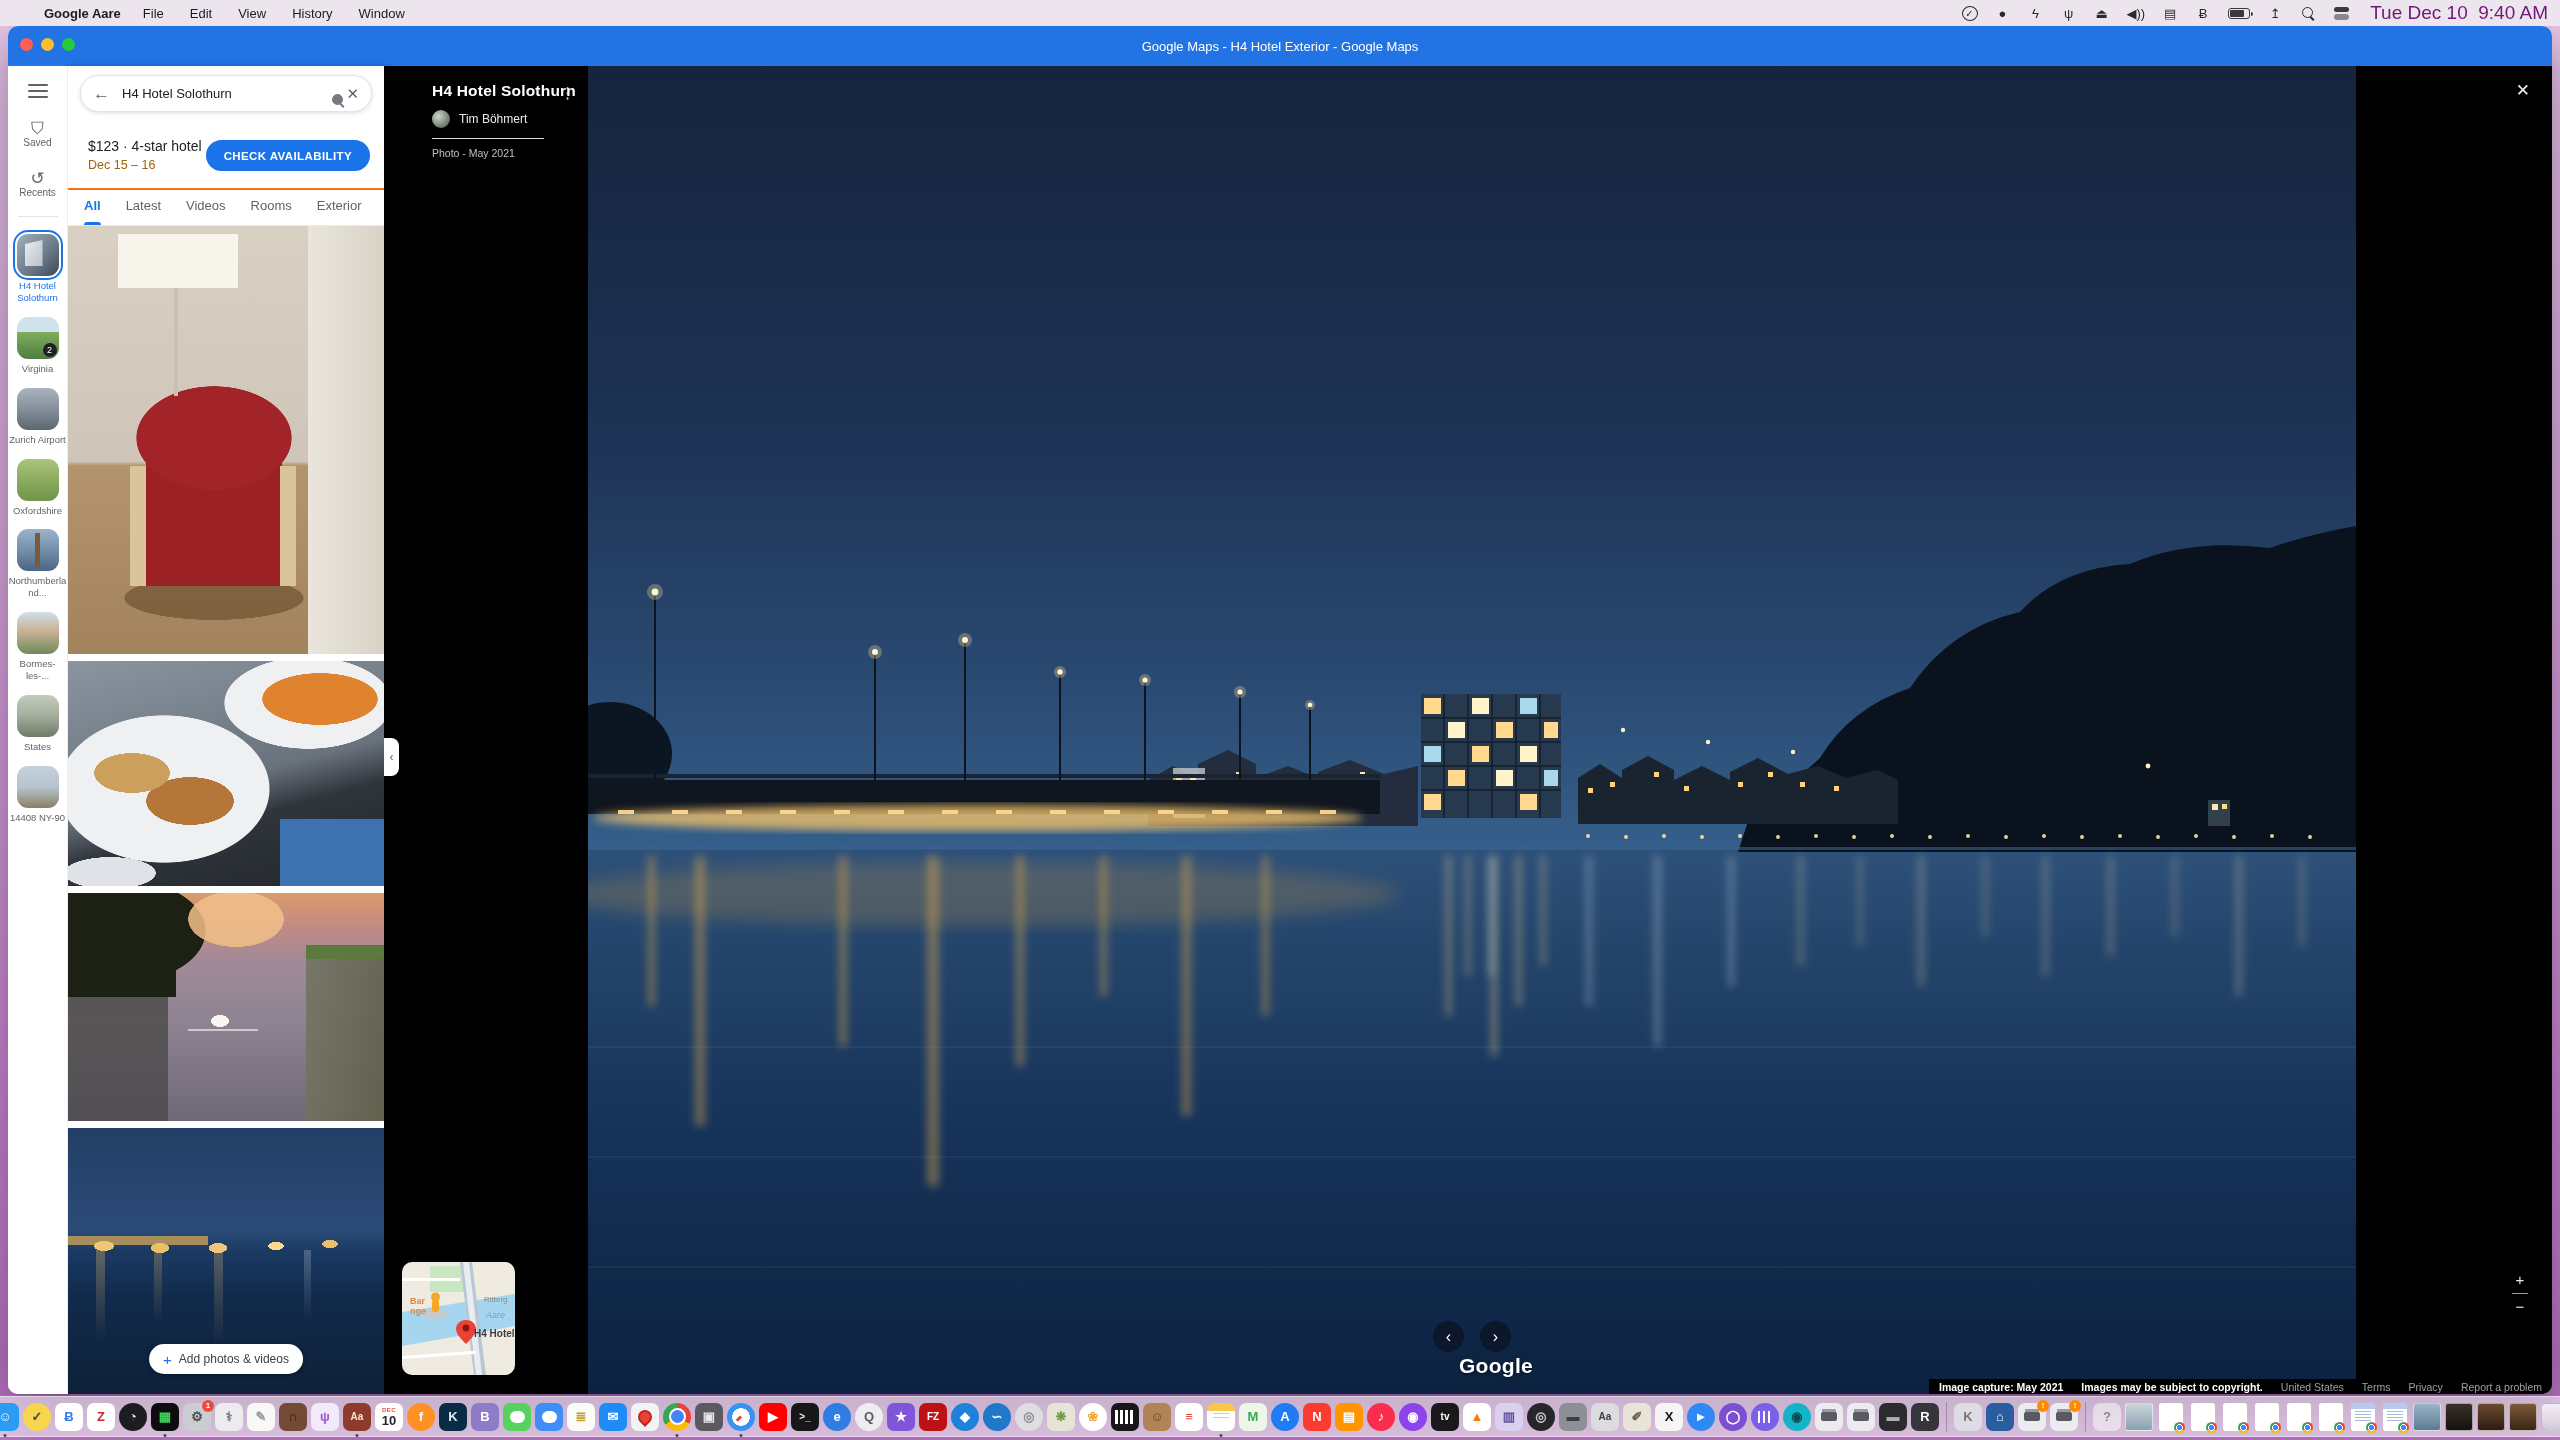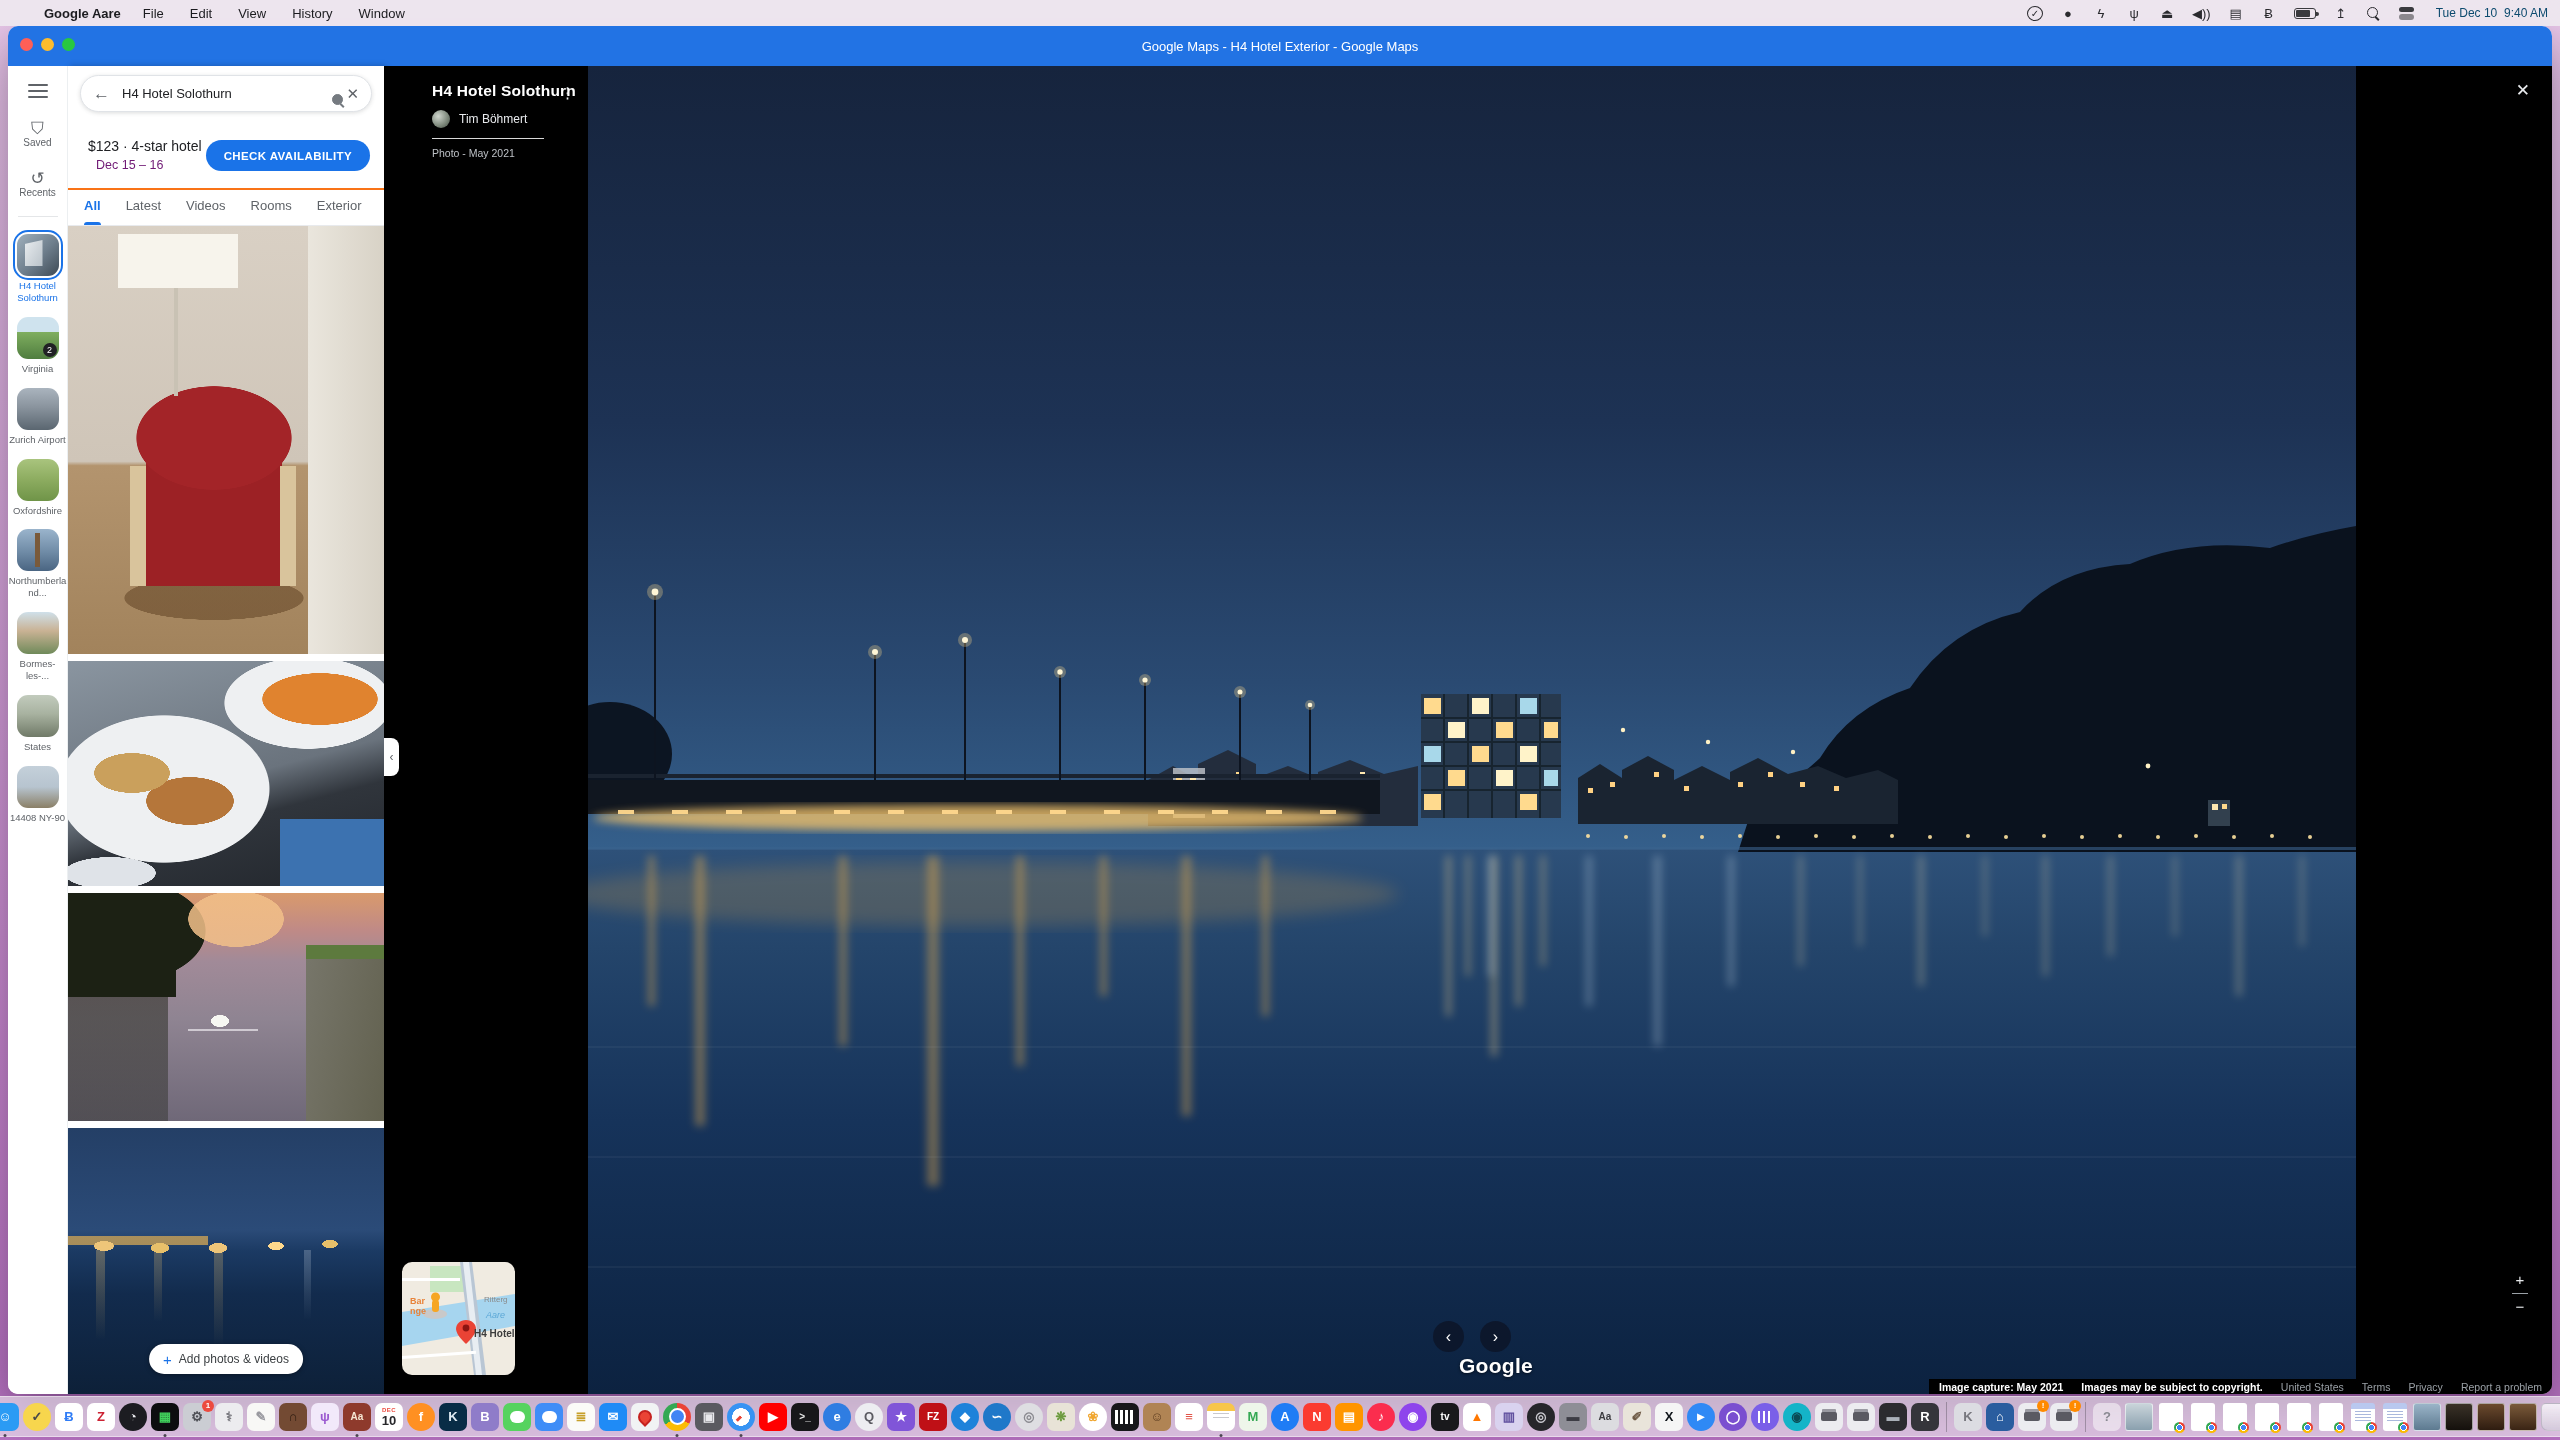--- a/index.html
+++ b/index.html
@@ -19,21 +19,21 @@
   .st-check { width:15px; height:15px; border:1.6px solid #2a2a2e; border-radius:50%; font-size:10px; }
   .st-batt { width:22px; height:11px; border:1.5px solid #3a3a3e; border-radius:3px; position:relative; }
   .st-batt::before { content:""; position:absolute; left:1px; top:1px; bottom:1px; width:70%; background:#3a3a3e; border-radius:1px; }
   .st-batt::after { content:""; position:absolute; right:-4px; top:3px; width:2.5px; height:4px; background:#3a3a3e; border-radius:0 2px 2px 0; }
   .st-mag { width:13px; height:13px; position:relative; }
   .st-mag::before { content:""; position:absolute; left:0; top:0; width:9px; height:9px; border:1.8px solid #2a2a2e; border-radius:50%; }
   .st-mag::after { content:""; position:absolute; left:9px; top:9px; width:5px; height:1.8px; background:#2a2a2e; transform:rotate(45deg); transform-origin:0 0; }
   .st-cc { width:15px; height:13px; position:relative; }
   .st-cc::before,.st-cc::after { content:""; position:absolute; left:0; width:15px; height:5.5px; border-radius:3px; background:#3a3a3e; }
   .st-cc::after { bottom:0; opacity:.55; }
-  .mb-clock { font-size:12px; color:#0c4a6e; margin-left:4px; white-space:pre; }
+  .mb-clock { font-size:19px; color:#701a75; margin-left:4px; white-space:pre; }
 
   
   .window { position:absolute; left:8px; right:8px; top:26px; bottom:46px;
     border-radius:10px; overflow:hidden; background:#fff;
     box-shadow:0 18px 50px rgba(30,10,40,.45); }
   .titlebar { position:absolute; left:0; right:0; top:0; height:40px; background:#2273e4;
     display:flex; align-items:center; justify-content:center; }
   .tl-lights { position:absolute; left:12px; top:12px; display:flex; gap:8px; }
   .tl { width:13px; height:13px; border-radius:50%; }
   .tl-red { background:#ff5f57; } .tl-yellow { background:#febc2e; } .tl-green { background:#28c840; }
@@ -74,21 +74,21 @@
   .searchrow { position:absolute; left:12px; right:12px; top:9px; height:37px; border-radius:19px;
     background:#fff; border:1px solid #e0e3e7; box-shadow:0 1px 4px rgba(60,64,67,.18);
     display:flex; align-items:center; padding:0 12px; }
   .sr-back { color:#5f6368; font-size:17px; margin-right:12px; cursor:pointer; }
   .sr-input { flex:1; border:0; outline:0; font-size:13px; color:#202124; font-family:inherit; background:transparent; }
   .sr-mag { color:#757a80; margin-right:14px; }
   .sr-mag .st-mag::before,.sr-mag .st-mag::after { border-color:#757a80; background:#757a80; }
   .sr-x { color:#5f6368; font-size:15px; cursor:pointer; }
   .pricebar { position:absolute; left:0; right:0; top:58px; height:66px; border-bottom:2px solid #f97316; }
   .price-main { position:absolute; left:20px; top:14px; font-size:14px; color:#202124; }
-  .price-dates { position:absolute; left:28px; top:34px; font-size:12.5px; color:#701a75; }
+  .price-dates { position:absolute; left:20px; top:34px; font-size:12.5px; color:#a16207; }
   .cta { position:absolute; right:14px; top:16px; height:31px; padding:0 18px; border-radius:16px;
     background:#1a73e8; color:#fff; font-size:11.5px; font-weight:bold; letter-spacing:.4px;
     display:flex; align-items:center; cursor:pointer; }
   .tabs { position:absolute; left:0; right:0; top:124px; height:36px; display:flex; align-items:flex-end;
     padding-left:16px; gap:25px; border-bottom:1px solid #e8eaed; overflow:hidden; }
   .tab { font-size:13px; color:#5f6368; white-space:nowrap; cursor:pointer; position:relative; height:36px; line-height:34px; }
   .tab.active { color:#1a73e8; font-weight:bold; }
   .tab.active::after { content:""; position:absolute; left:0; right:0; bottom:0; height:3px; background:#1a73e8; border-radius:3px 3px 0 0; }
   .grid { position:absolute; left:0; right:0; top:160px; bottom:0; overflow:hidden; background:#fff; }
   .pthumb { position:relative; width:316px; margin-bottom:7px; cursor:pointer; background-size:100% 100%; }

